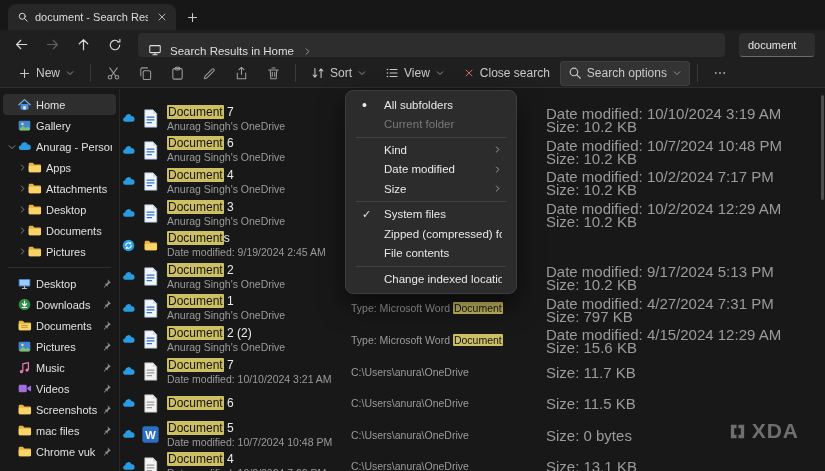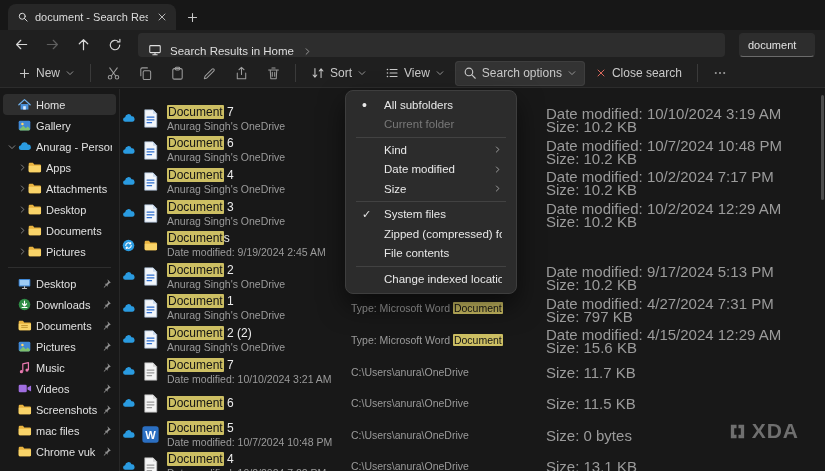--- a/index.html
+++ b/index.html
@@ -248,41 +248,41 @@
             <path d="M5.8 4h8M5.8 8h8M5.8 12h8" stroke="currentColor" fill="none" stroke-linecap="round" stroke-linejoin="round" stroke-width="1.2"></path>
           </svg>
         </span>
       <span>View</span>
       <span class="chev icon">
           <svg width="10" height="10" viewBox="0 0 16 16">
             <path d="M3.5 6 8 10.5 12.5 6" stroke="currentColor" fill="none" stroke-linecap="round" stroke-linejoin="round" stroke-width="1.5"></path>
           </svg>
         </span>
     </button>
+    <button class="tb-btn">
+      <span class="icon close-x">
+          <svg width="12" height="12" viewBox="0 0 16 16">
+            <path d="M4 4l8 8M12 4l-8 8" stroke="currentColor" fill="none" stroke-linecap="round" stroke-linejoin="round" stroke-width="1.3"></path>
+          </svg>
+        </span>
+      <span>Close search</span>
+    </button>
     <button class="tb-btn active">
       <span class="icon">
           <svg width="14" height="14" viewBox="0 0 16 16">
             <circle cx="6.8" cy="6.8" r="4.3" stroke="currentColor" fill="none" stroke-linecap="round" stroke-linejoin="round" stroke-width="1.3"></circle>
             <path d="M10.1 10.1 14 14" stroke="currentColor" fill="none" stroke-linecap="round" stroke-linejoin="round" stroke-width="1.3"></path>
           </svg>
         </span>
       <span>Search options</span>
       <span class="chev icon">
           <svg width="10" height="10" viewBox="0 0 16 16">
             <path d="M3.5 6 8 10.5 12.5 6" stroke="currentColor" fill="none" stroke-linecap="round" stroke-linejoin="round" stroke-width="1.5"></path>
           </svg>
         </span>
-    </button>
-    <button class="tb-btn">
-      <span class="icon close-x">
-          <svg width="12" height="12" viewBox="0 0 16 16">
-            <path d="M4 4l8 8M12 4l-8 8" stroke="currentColor" fill="none" stroke-linecap="round" stroke-linejoin="round" stroke-width="1.3"></path>
-          </svg>
-        </span>
-      <span>Close search</span>
     </button>
     <div class="tb-sep"></div>
     <button class="tb-icon-btn">
         <span class="icon">
           <svg width="14" height="14" viewBox="0 0 16 16">
             <circle cx="3.2" cy="8" r="1.2" fill="currentColor"></circle>
             <circle cx="8" cy="8" r="1.2" fill="currentColor"></circle>
             <circle cx="12.8" cy="8" r="1.2" fill="currentColor"></circle>
           </svg>
         </span>

